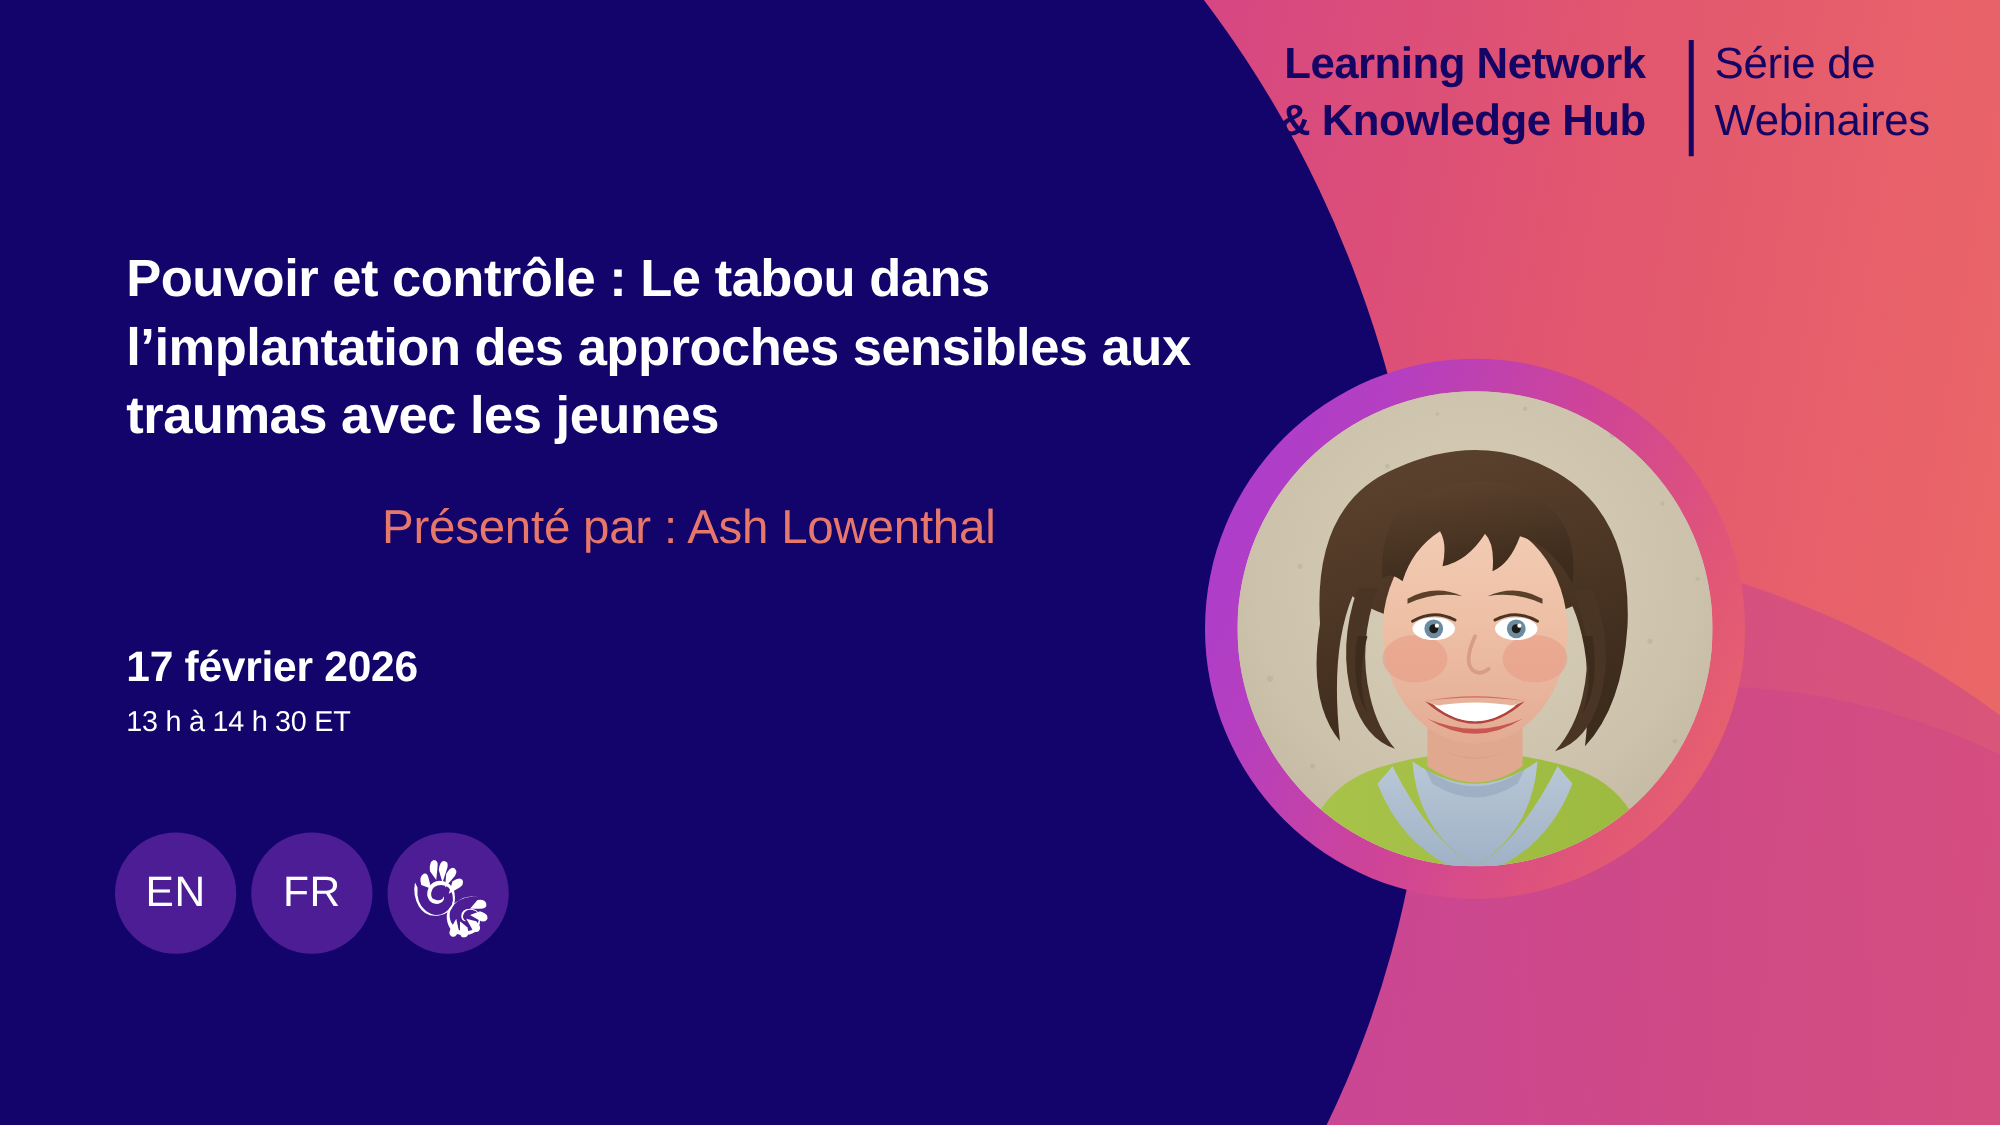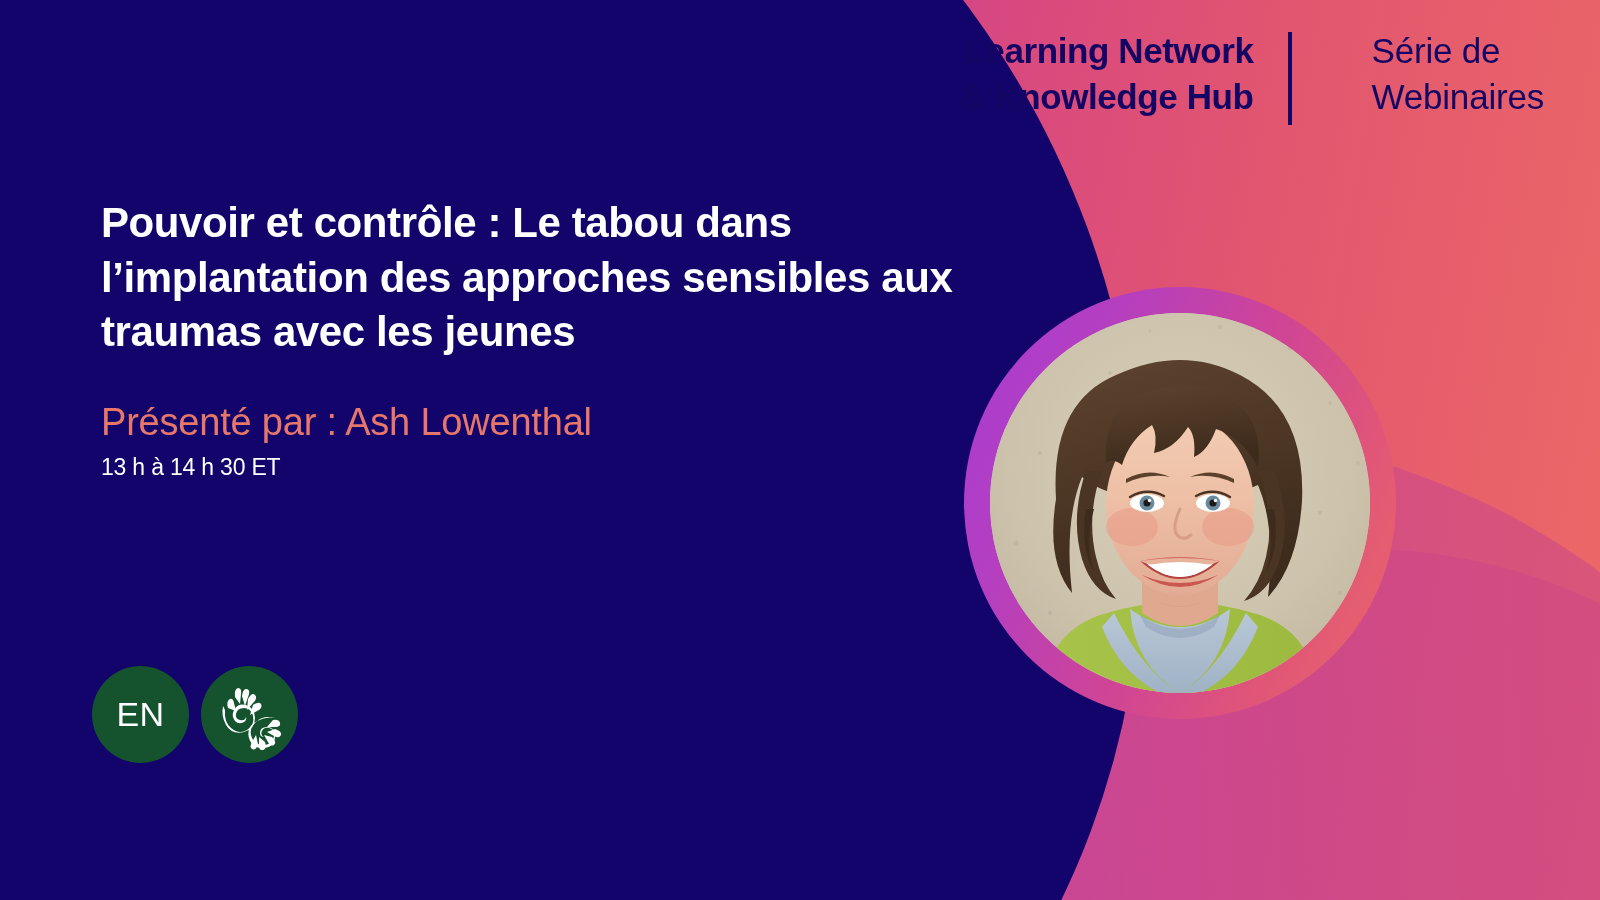--- a/index.html
+++ b/index.html
@@ -74,40 +74,40 @@
   }
   .hdr-div{
     width:4px;height:93px;background:#140565;margin-top:4px;
   }
   .hdr-right{
     font-weight:normal;
     font-size:35px;
     line-height:1.30;
     letter-spacing:-.2px;
     white-space:pre-line;
-    padding-left:52px;
-    margin-left:28px;
+    padding-left:17px;
   }
 
   
   .content{position:absolute;left:101px;top:196px;width:900px;}
   .title{
     color:#ffffff;
     font-size:42px;
     font-weight:bold;
     line-height:1.30;
     letter-spacing:-.4px;
     margin:0;
   }
   .presenter{
     color:#e8776b;
     font-size:38px;
     font-weight:normal;
     letter-spacing:-.2px;
     margin:41px 0 0 0;
+    text-align:center;
   }
   .date{
     color:#ffffff;
     font-size:34px;
     font-weight:bold;
     letter-spacing:-.2px;
     margin:71px 0 0 0;
   }
   .time{
     color:#ffffff;
@@ -117,21 +117,21 @@
     margin:10px 0 0 0;
   }
 
   
   .badges{
     position:absolute;left:92px;top:666px;
     display:flex;gap:12px;
   }
   .badge{
     width:97px;height:97px;border-radius:50%;
-    background:#14532d;
+    background:#4c1d95;
     display:flex;align-items:center;justify-content:center;
     color:#ffffff;font-size:34px;font-weight:normal;letter-spacing:.5px;
   }
   .badge svg{display:block;}
 
   
   .portrait-wrap{
     position:absolute;left:964px;top:287px;
     width:432px;height:432px;
     border-radius:50%;
@@ -161,26 +161,30 @@
     <div class="hdr-left">Learning Network
 &amp; Knowledge Hub</div>
     <div class="hdr-div"></div>
     <div class="hdr-right">Série de
 Webinaires</div>
   </div>
 
   <div class="content">
     <h1 class="title">Pouvoir et contrôle : Le tabou dans l’implantation des approches sensibles aux traumas avec les jeunes</h1>
     <div class="presenter">Présenté par : Ash Lowenthal</div>
+    <div class="date">17 février 2026</div>
     <div class="time">13 h à 14 h 30 ET</div>
   </div>
 
   <div class="badges">
     <div class="badge">
       <span>EN</span>
+    </div>
+    <div class="badge">
+      <span>FR</span>
     </div>
     <div class="badge">
       <span>
         <svg width="70" height="70" viewBox="0 0 70 70" aria-hidden="true">
           <g fill="#ffffff">
 
             <path d="M13 28 q-2 -7 2 -9 q3 -1 4 4 l2 8 z"></path>
             <path d="M20 17 q-1 -8 3 -9 q4 0 3 6 l-1 10 z"></path>
             <path d="M27 16 q1 -8 5 -7 q4 1 1 8 l-3 9 z"></path>
             <path d="M33 19 q4 -7 7 -4 q3 3 -2 8 l-6 7 z"></path>

